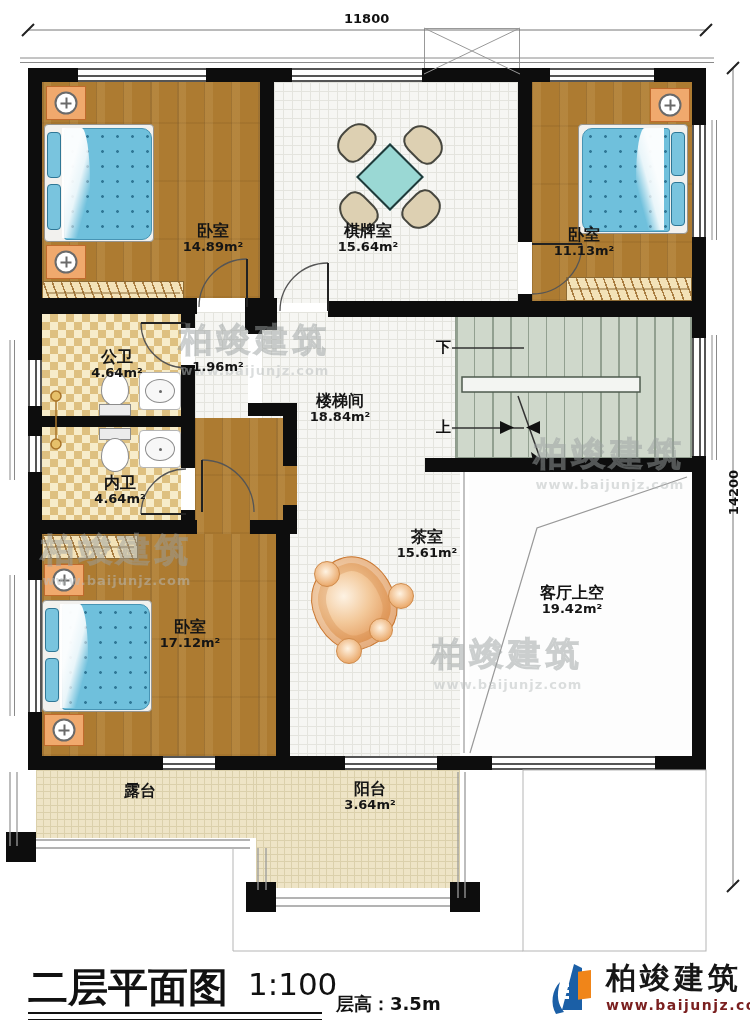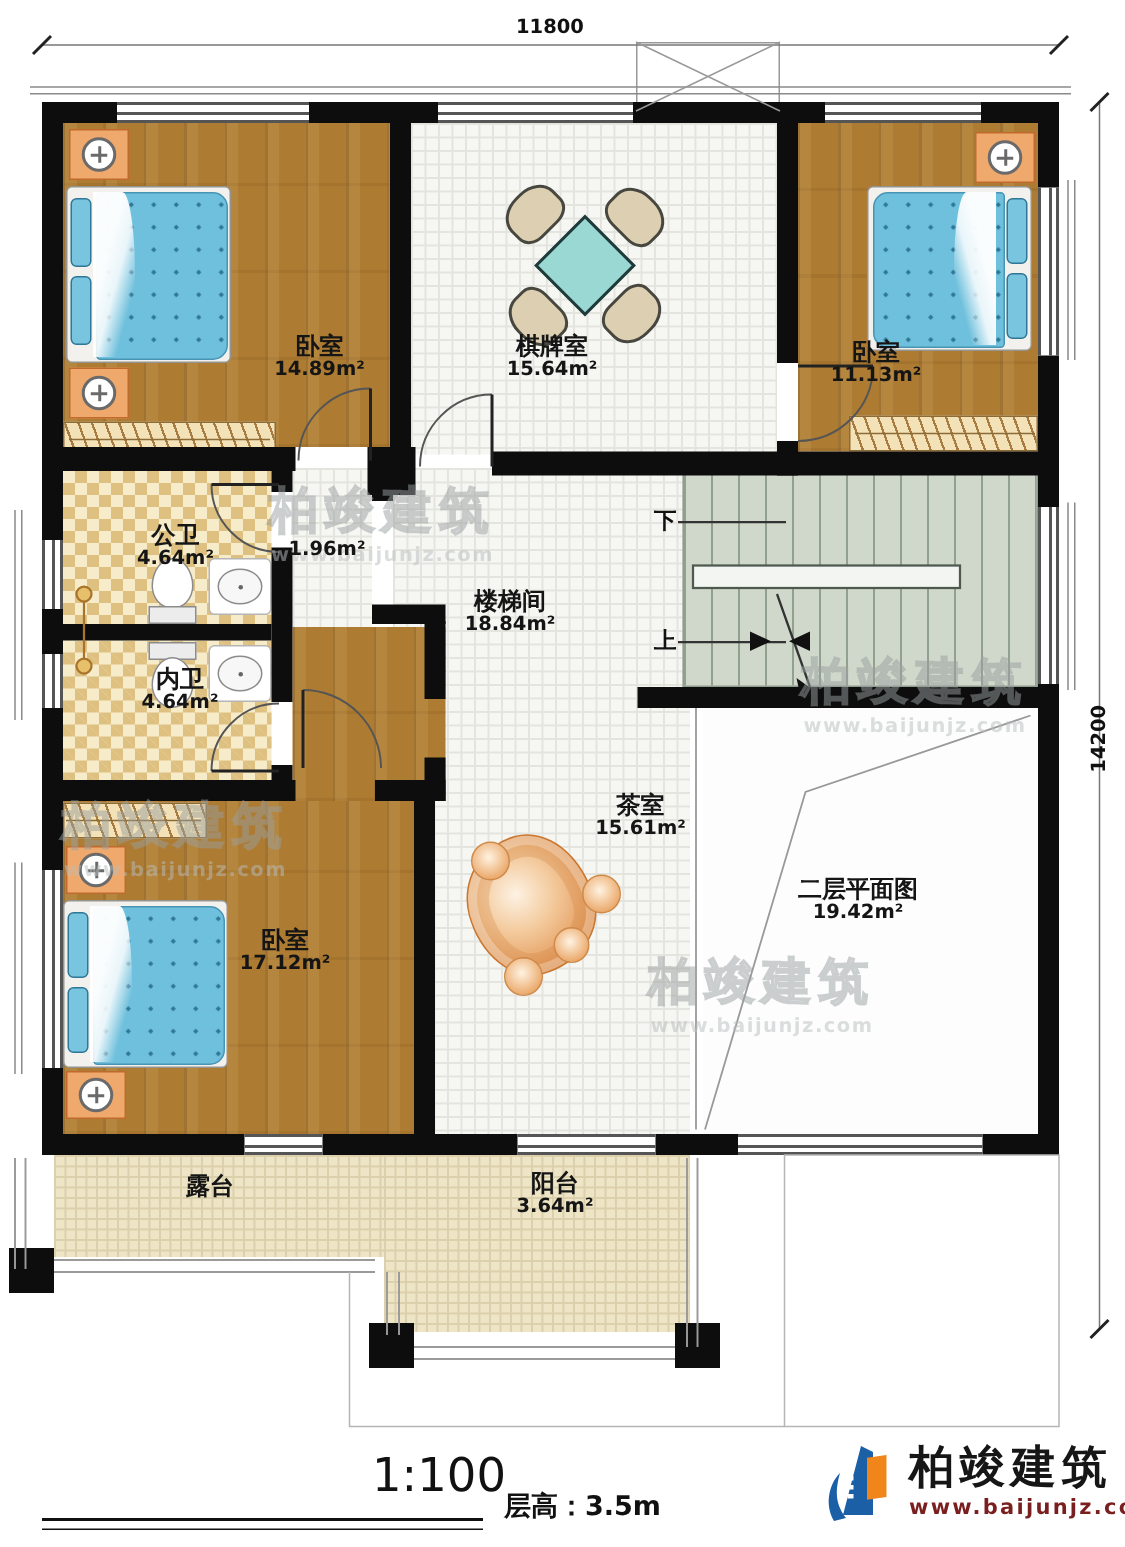--- a/index.html
+++ b/index.html
@@ -287,34 +287,34 @@
       <div class="rarea">4.64m²</div>
     </div>
   <div class="room-label" style="left:218px;top:360px">
     <div class="rname"></div>
       <div class="rarea">1.96m²</div>
     </div>
   <div class="room-label" style="left:340px;top:392px">
     <div class="rname">楼梯间</div>
       <div class="rarea">18.84m²</div>
     </div>
-  <div class="room-label" style="left:120px;top:444px">
+  <div class="room-label" style="left:120px;top:474px">
     <div class="rname">内卫</div>
       <div class="rarea">4.64m²</div>
     </div>
   <div class="room-label" style="left:190px;top:618px">
     <div class="rname">卧室</div>
       <div class="rarea">17.12m²</div>
     </div>
   <div class="room-label" style="left:427px;top:528px">
     <div class="rname">茶室</div>
       <div class="rarea">15.61m²</div>
     </div>
   <div class="room-label" style="left:572px;top:584px">
-    <div class="rname">二层平面图</div>
+    <div class="rname">客厅上空</div>
       <div class="rarea">19.42m²</div>
     </div>
   <div class="room-label" style="left:140px;top:782px">
     <div class="rname">露台</div>
       <div class="rarea"></div>
     </div>
   <div class="room-label" style="left:370px;top:780px">
     <div class="rname">阳台</div>
       <div class="rarea">3.64m²</div>
     </div>
@@ -329,20 +329,21 @@
     </div>
   <div class="wm" style="left:12px;top:528px;width:210px">
     <div class="wm-name">柏竣建筑</div>
     <div class="wm-url">www.baijunjz.com</div>
     </div>
   <div class="wm" style="left:388px;top:632px;width:240px">
     <div class="wm-name">柏竣建筑</div>
     <div class="wm-url">www.baijunjz.com</div>
     </div>
 
+  <div class="plan-title">二层平面图</div>
   <div class="title-underline"></div>
   <div class="scale">1:100</div>
   <div class="meta" style="left:336px;top:992px">
     <span>层高：</span><span>3.5m</span></div>
   <svg class="abs" style="left:548px;top:956px;z-index:40" width="54" height="62" viewBox="0 0 54 62">
     <path d="M14,54 L26,8 L34,12 L34,54 Z" fill="#1b5fa6"></path>
     <rect x="30" y="20" width="13" height="28" fill="#f08519" transform="skewY(-8)"></rect>
     <path d="M8,58 C2,48 4,34 12,26 C8,40 10,48 16,56 Z" fill="#1b5fa6"></path>
     <rect x="17" y="22" width="4" height="3" fill="#fff"></rect>
       <rect x="17" y="28" width="4" height="3" fill="#fff"></rect>

